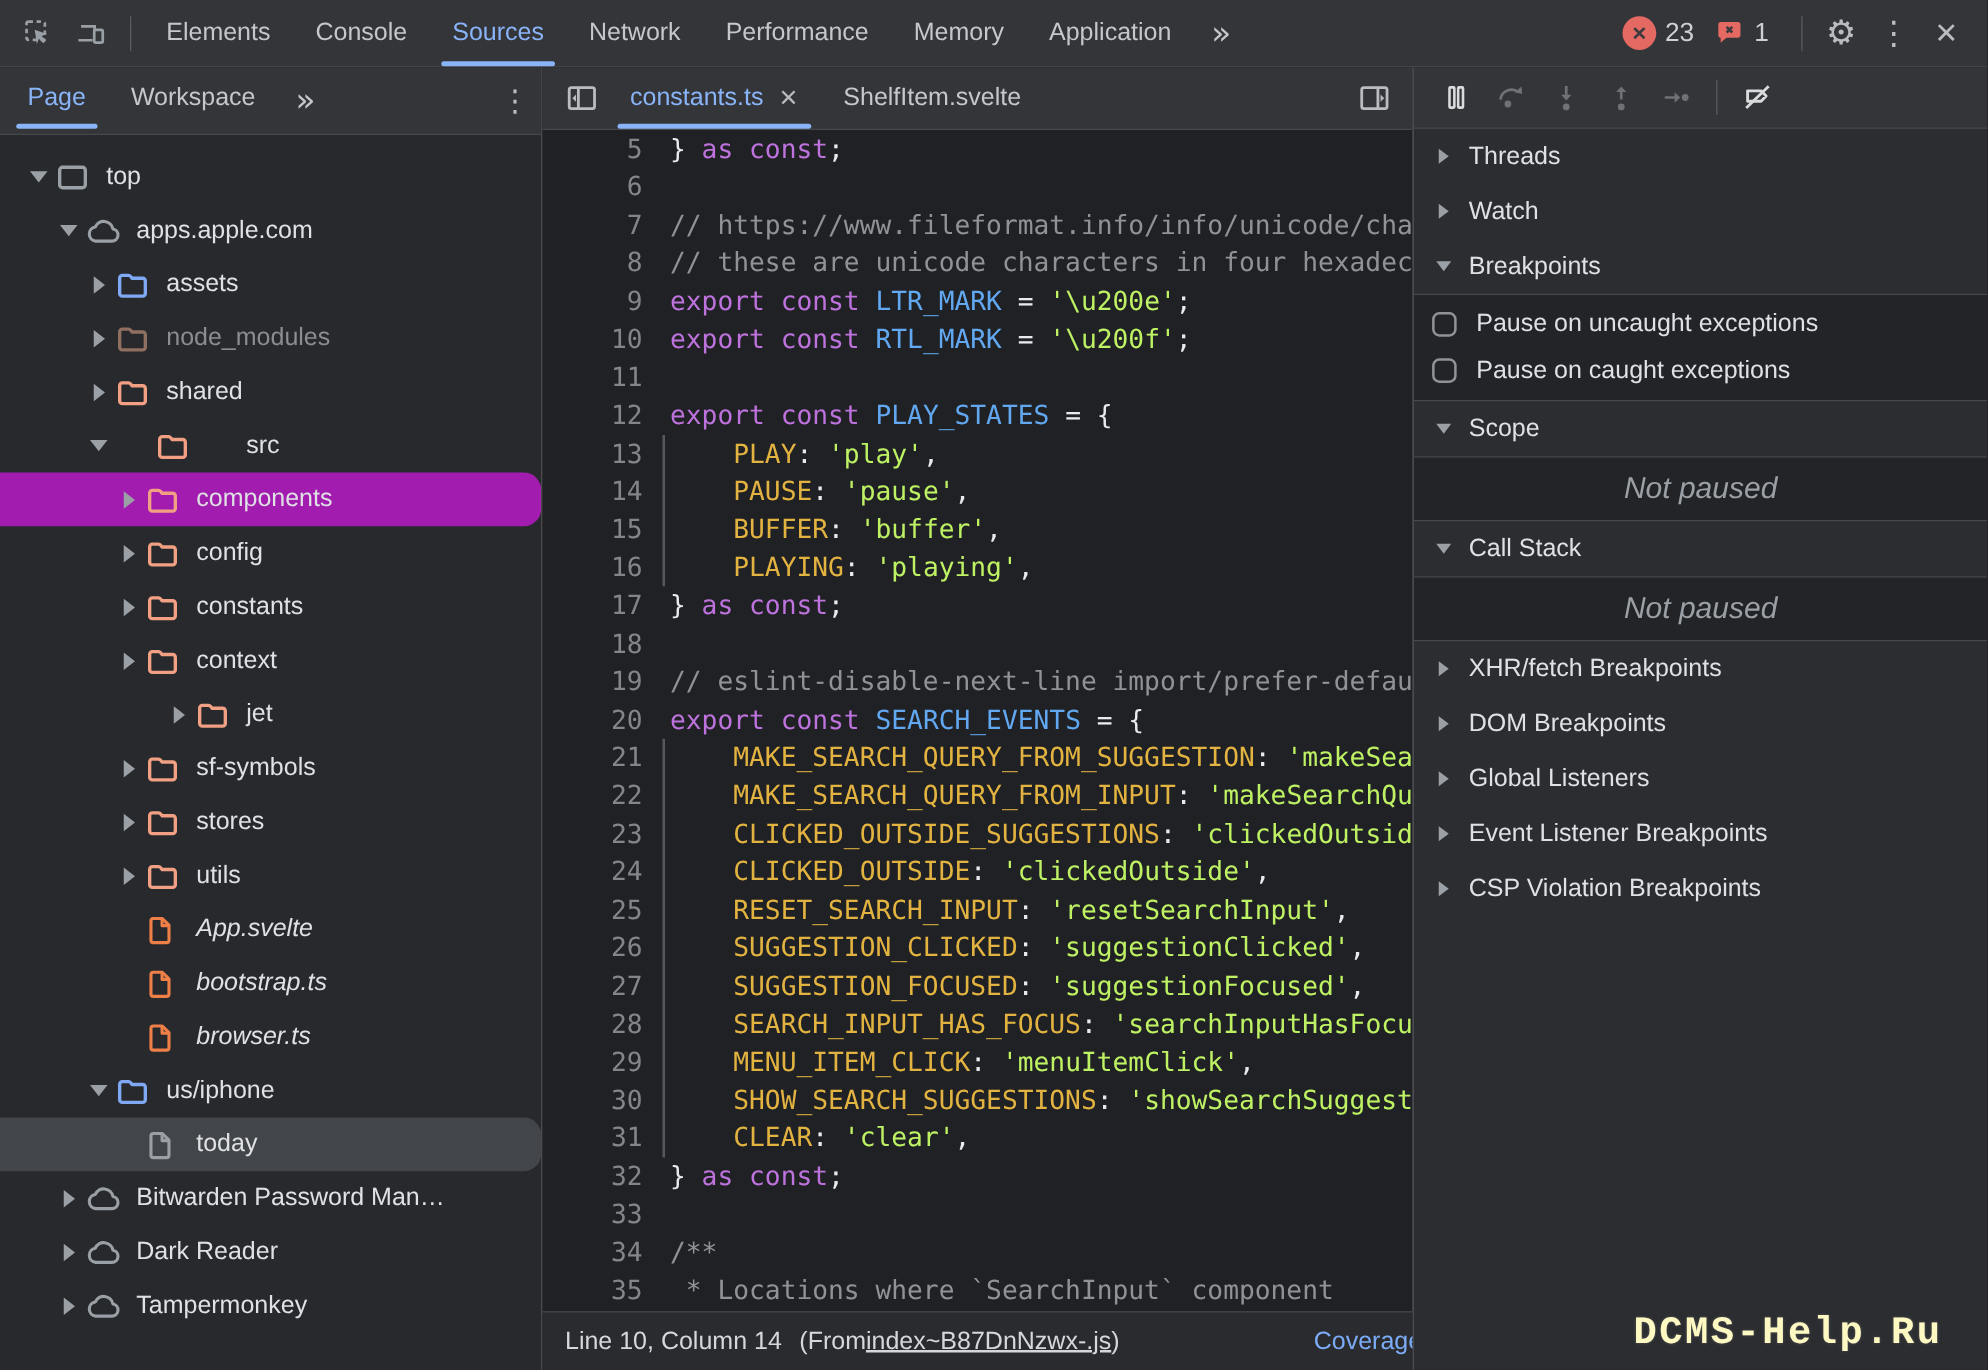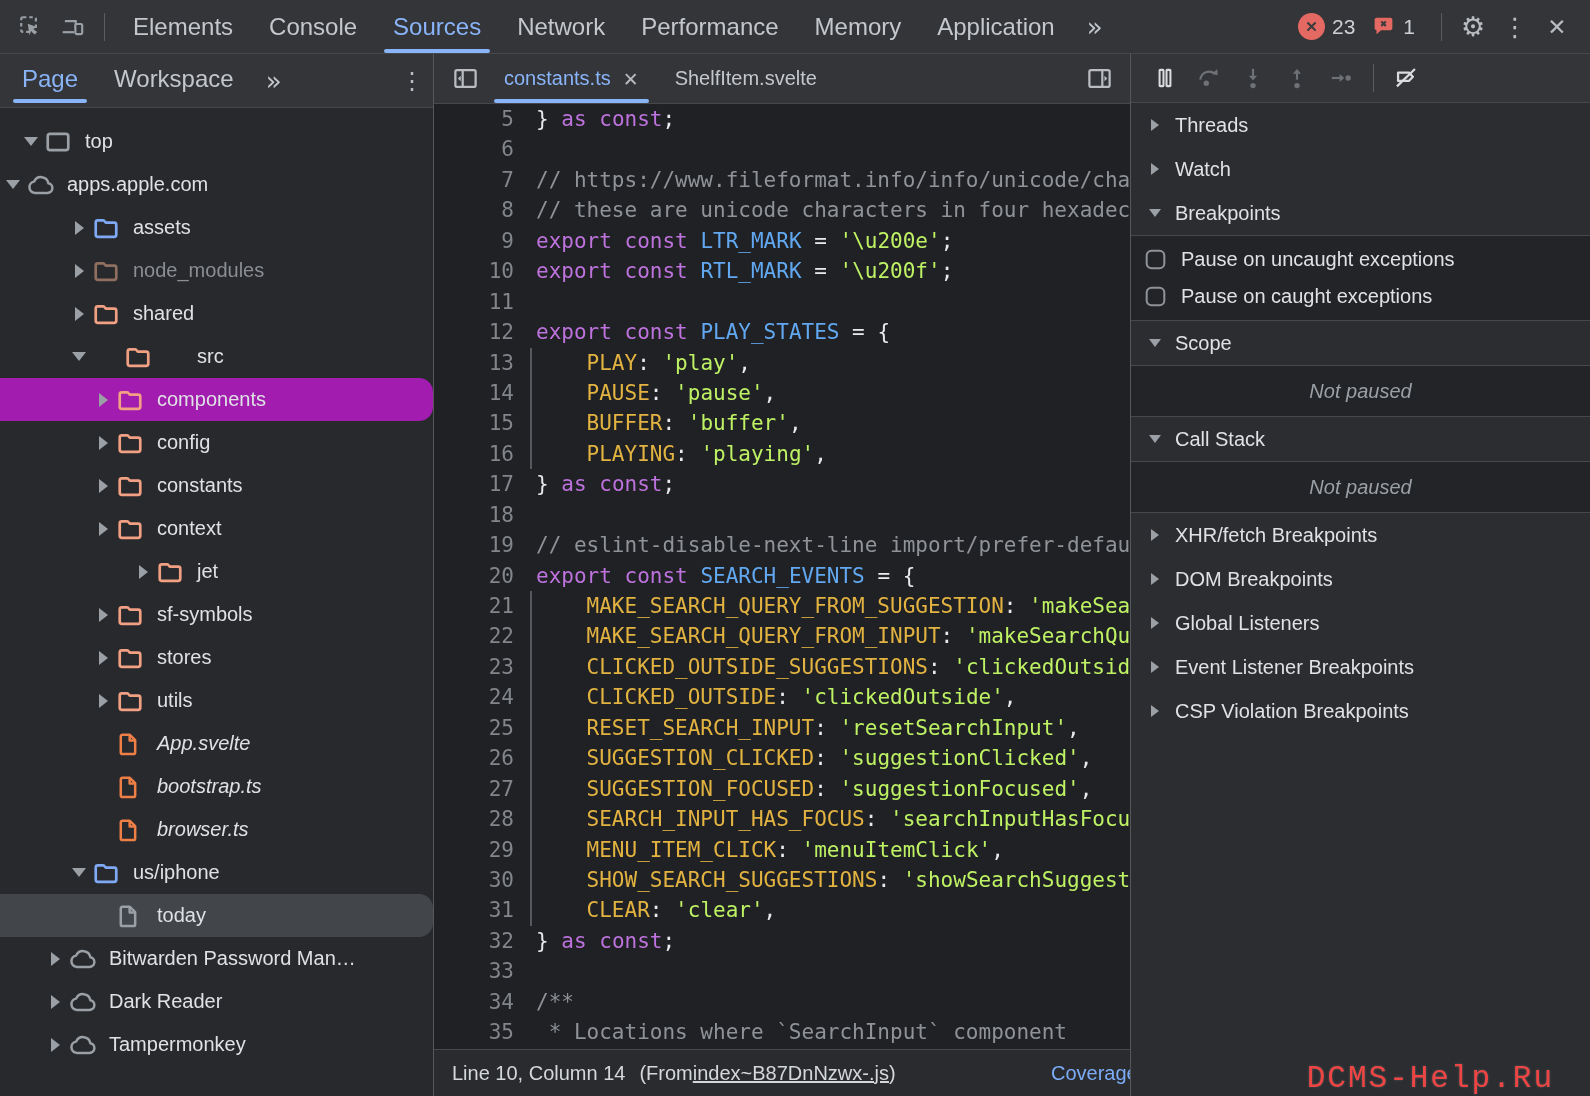--- a/index.html
+++ b/index.html
@@ -9,21 +9,21 @@
   .glyph { font-family:"DejaVu Sans", sans-serif; }
 
   
   .main-toolbar { flex:0 0 53px; background:#333539; border-bottom:1px solid #47484b;
     display:flex; align-items:center; padding:0 12px 0 10px; }
   .icon-btn { width:42px; height:40px; display:flex; align-items:center; justify-content:center;
     color:#b9bcc0; flex:0 0 auto; }
   .tb-divider { width:1px; height:28px; background:#5a5c5f; margin:0 10px; flex:0 0 auto; }
   .panel-tabs { display:flex; height:53px; }
   .panel-tab { position:relative; display:flex; align-items:center; padding:0 18px;
-    font-size:24px; color:#c4c7cb; white-space:nowrap; }
+    font-size:20px; color:#c4c7cb; white-space:nowrap; }
   .panel-tab.active { color:#8ab4f8; }
   .panel-tab.active::after { content:""; position:absolute; left:9px; right:9px; bottom:0;
     height:4px; background:#8ab4f8; border-radius:4px; }
   .more-chev { font-size:26px; color:#c4c7cb; padding:0 14px; line-height:1; }
   .spacer { flex:1; }
   .badge { display:flex; align-items:center; gap:7px; margin-right:16px;
     font-size:21px; color:#cdd0d4; }
   .err-circle { width:27px; height:27px; border-radius:50%; background:#e46962;
     display:flex; align-items:center; justify-content:center; color:#3a3b3e;
     font-size:15px; font-weight:bold; }
@@ -81,24 +81,24 @@
   .dbg-section { height:44px; display:flex; align-items:center; padding:0 12px;
     font-size:20px; color:#dfe1e5; }
   .d-arrow { width:24px; flex:0 0 24px; display:flex; justify-content:center; margin-right:8px; }
   .tri-right-s { width:0;height:0;border-top:6px solid transparent;border-bottom:6px solid transparent;border-left:8px solid #9aa0a6; }
   .tri-down-s { width:0;height:0;border-left:6px solid transparent;border-right:6px solid transparent;border-top:8px solid #9aa0a6; }
   .dbg-well { background:#232428; border-top:1px solid #47484b; border-bottom:1px solid #47484b; }
   .cb-well { padding:5px 0; }
   .checkbox-row { height:37px; display:flex; align-items:center; padding:0 13px; gap:14px;
     font-size:20px; color:#dfe1e5; }
   .not-paused { height:50px; display:flex; align-items:center; justify-content:center;
-    font-style:italic; color:#9aa0a6; font-size:20px; }
-
-  .watermark { position:absolute; right:36px; bottom:0; font-family:"Liberation Mono", monospace;
-    font-size:31px; font-weight:normal; letter-spacing:2px; color:#ef4444;
+    font-style:italic; color:#9aa0a6; font-size:24px; }
+
+  .watermark { position:absolute; right:36px; bottom:12px; font-family:"Liberation Mono", monospace;
+    font-size:31px; font-weight:bold; letter-spacing:2px; color:#fef9c3;
     text-shadow:0 0 3px #4d4d4d, 0 0 1px #555; }
 </style>
 </head>
 <body>
 
 <div class="app">
 
   <div class="main-toolbar">
     <div class="icon-btn">
       <svg width="26" height="26" viewBox="0 0 24 24">
@@ -161,21 +161,21 @@
             <span class="t-arrow">
               <span class="tri-down"></span>
             </span>
             <span class="ticon">
               <svg width="28" height="28" viewBox="0 0 24 24">
                 <rect x="3.2" y="5" width="17.6" height="14" rx="2" fill="none" stroke="#9aa0a6" stroke-width="2.3"></rect>
               </svg>
             </span>
             <span class="t-label">top</span>
           </div>
-          <div class="tree-row" style="">
+          <div class="tree-row" style="padding-left: 42px;">
             <span class="t-arrow">
               <span class="tri-down"></span>
             </span>
             <span class="ticon">
               <svg width="30" height="30" viewBox="0 0 24 24">
                 <path d="M6.8 18.3h10.4a3.9 3.9 0 0 0 .7-7.74A6 6 0 0 0 6.5 9.3a4.55 4.55 0 0 0 .3 9z" fill="none" stroke="#9aa0a6" stroke-width="2" stroke-linejoin="round"></path>
               </svg>
             </span>
             <span class="t-label">apps.apple.com</span>
           </div>

